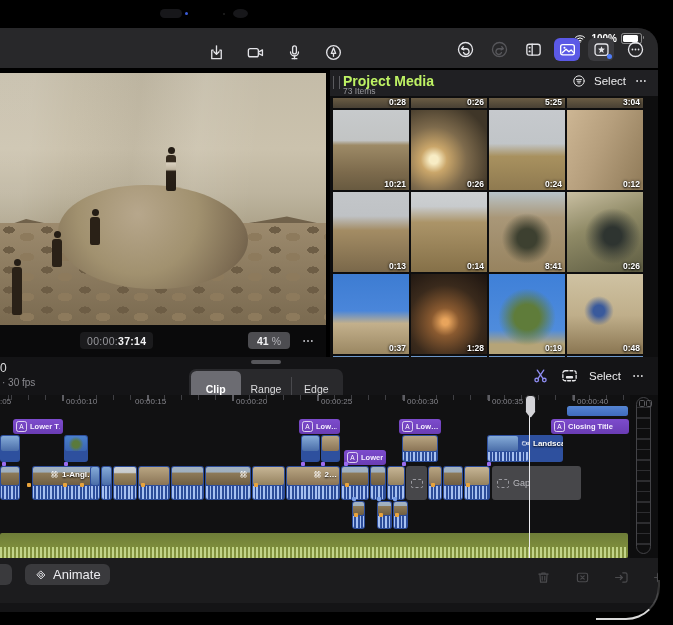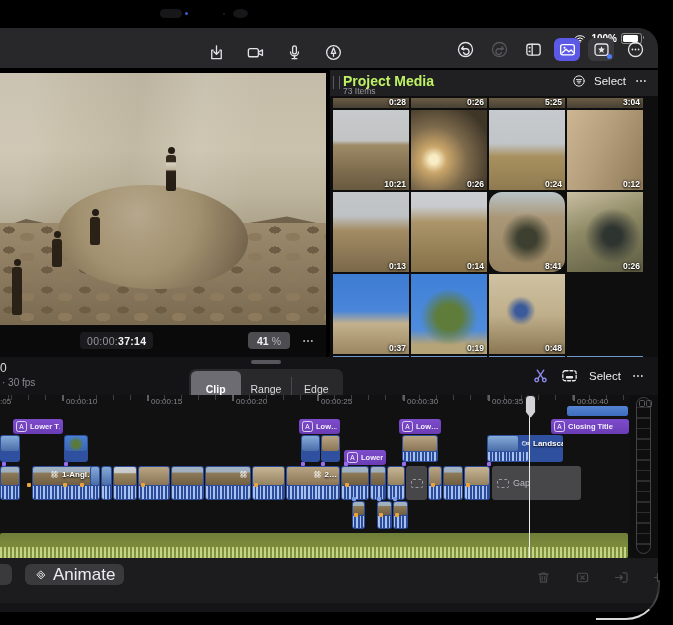--- a/index.html
+++ b/index.html
@@ -78,21 +78,21 @@
             text-shadow:0 0 3px rgba(0,0,0,.95),0 1px 2px rgba(0,0,0,.9);}
   .v-rocktop{background:linear-gradient(180deg,#6a5c44,#484034);}
   .v-sliverblue{background:linear-gradient(180deg,#7099ca,#4a7ac0);}
   .v-pan{background:linear-gradient(180deg,#c7cacc 0%,#c2c4c4 38%,#9d8a66 44%,#7c6a4c 78%,#685a40 100%);}
   .v-sunset{background:radial-gradient(circle at 30% 62%,#f7ecc4 6%,#caa66a 18%,#7d6a4c 45%,#3f3628 82%);}
   .v-hillside{background:linear-gradient(180deg,#c6c9cd 0%,#c1c5c8 42%,#a8915f 58%,#8f7a50 100%);}
   .v-rockface{background:linear-gradient(115deg,#cdb694 0%,#b59e7c 45%,#8f7a58 100%);}
   .v-mound{background:linear-gradient(180deg,#c3c6c9 0%,#bfc2c5 30%,#a38c64 48%,#7a684a 100%);}
   .v-pile{background:linear-gradient(180deg,#cdd0d2 0%,#c8cbcd 18%,#ab9468 38%,#857048 100%);}
   .v-talker{background:radial-gradient(circle at 50% 58%,#3d4030 16%,rgba(61,64,48,0) 42%),
-            linear-gradient(180deg,#b9c4c9 0%,#a99778 32%,#97835f 100%);border-radius:13px;}
+            linear-gradient(180deg,#b9c4c9 0%,#a99778 32%,#97835f 100%);}
   .v-forest{background:radial-gradient(circle at 60% 55%,#2e3430 14%,rgba(46,52,48,0) 44%),
             linear-gradient(160deg,#c9bfa2 0%,#8f8a66 42%,#5d5c42 100%);}
   .v-bluesky{background:linear-gradient(180deg,#3d7cd2 0%,#4a86da 46%,#c3b08c 62%,#9a8762 100%);}
   .v-campfire{background:radial-gradient(circle at 45% 60%,#e8a45c 5%,#8a5a30 22%,#3a2a1c 58%,#1c1410 100%);}
   .v-joshua{background:radial-gradient(circle at 50% 54%,#5f7c3a 22%,rgba(95,124,58,0) 50%),
             linear-gradient(180deg,#3f80d8 0%,#4f8cdc 70%,#b5a478 88%);}
   .v-hikers{background:radial-gradient(circle at 42% 46%,#3a5a9c 9%,rgba(58,90,156,0) 24%),
             linear-gradient(180deg,#cfc2a2 0%,#bfae8a 52%,#8a7652 100%);}
   
   .timeline{position:relative;background:#141416;height:255px;}
@@ -160,21 +160,21 @@
          background:repeating-linear-gradient(180deg,rgba(0,0,0,0) 0 9px,#2d2d30 9px 10.5px);}
   .sb-top{position:absolute;left:2px;top:2px;display:flex;gap:1.5px;}
   .sb-top span{width:3.5px;height:5px;border:1px solid #59595d;border-radius:1.5px;display:block;}
   .playhead-line{position:absolute;top:18px;bottom:0;width:1.5px;background:#ebebee;z-index:6;}
   .playhead-handle{position:absolute;top:0;width:9px;height:21px;background:#d3d3d7;border:1px solid #1c1c1e;
          border-radius:4px;clip-path:polygon(0 0,100% 0,100% 68%,50% 100%,0 68%);z-index:7;}
   .tl-toolbar{height:45px;background:#1c1c1e;position:relative;}
   .partial-btn{position:absolute;left:-10px;top:6px;width:22px;height:21px;background:#3a3a3d;border-radius:6px;border:none;}
   .footer-btns{position:absolute;left:25px;top:6px;display:flex;gap:12px;}
   .fbtn{height:21px;background:#3a3a3d;border:none;border-radius:6px;display:flex;align-items:center;gap:5px;
-        padding:0 9px;color:#ececf0;font-size:17px;}
+        padding:0 9px;color:#ececf0;font-size:13px;}
   .footer-disabled{position:absolute;left:530px;top:8px;display:flex;gap:13px;color:#4a4a4d;}
   .footer-disabled .icon svg{width:17px;height:17px;}
 </style>
 </head>
 <body>
 
 <div class="cam-pill" style="left:160px;top:9px;width:22px;height:9px;"></div>
 <div class="cam-dot" style="left:185px;top:12px;width:3px;height:3px;background:#3b5bd6;"></div>
 <div class="cam-dot" style="left:223px;top:13px;width:2px;height:2px;background:#222;"></div>
 <div class="cam-pill" style="left:233px;top:9px;width:15px;height:9px;border-radius:50%;"></div>
@@ -402,20 +402,23 @@
               <span class="duration">8:41</span>
             </div>
             <div class="thumb v-forest">
               <span class="duration">0:26</span>
             </div>
           </div>
           <div class="media-row ">
             <div class="thumb v-bluesky">
               <span class="duration">0:37</span>
             </div>
+            <div class="thumb v-campfire">
+              <span class="duration">1:28</span>
+            </div>
             <div class="thumb v-joshua">
               <span class="duration">0:19</span>
             </div>
             <div class="thumb v-hikers">
               <span class="duration">0:48</span>
             </div>
           </div>
           <div class="media-row sliver">
             <div class="thumb v-sliverblue"></div>
             <div class="thumb v-sliverblue"></div>
@@ -470,21 +473,21 @@
       <div class="scrollbar">
         <div class="sb-top">
             <span></span>
             <span></span>
           </div>
       </div>
     <span class="tick-label" style="left: -20px;">00:00:05</span>
         <div class="tick" style="left: 62px;"></div>
         <span class="tick-label" style="left: 66px;">00:00:10</span>
         <div class="tick" style="left: 147px;"></div>
-        <span class="tick-label" style="left: 151px;">00:00:15</span>
+        <span class="tick-label" style="left: 135px;">00:00:15</span>
         <div class="tick" style="left: 232px;"></div>
         <span class="tick-label" style="left: 236px;">00:00:20</span>
         <div class="tick" style="left: 317px;"></div>
         <span class="tick-label" style="left: 321px;">00:00:25</span>
         <div class="tick" style="left: 403px;"></div>
         <span class="tick-label" style="left: 407px;">00:00:30</span>
         <div class="tick" style="left: 488px;"></div>
         <span class="tick-label" style="left: 492px;">00:00:35</span>
         <div class="tick" style="left: 573px;"></div>
         <span class="tick-label" style="left: 577px;">00:00:40</span>

